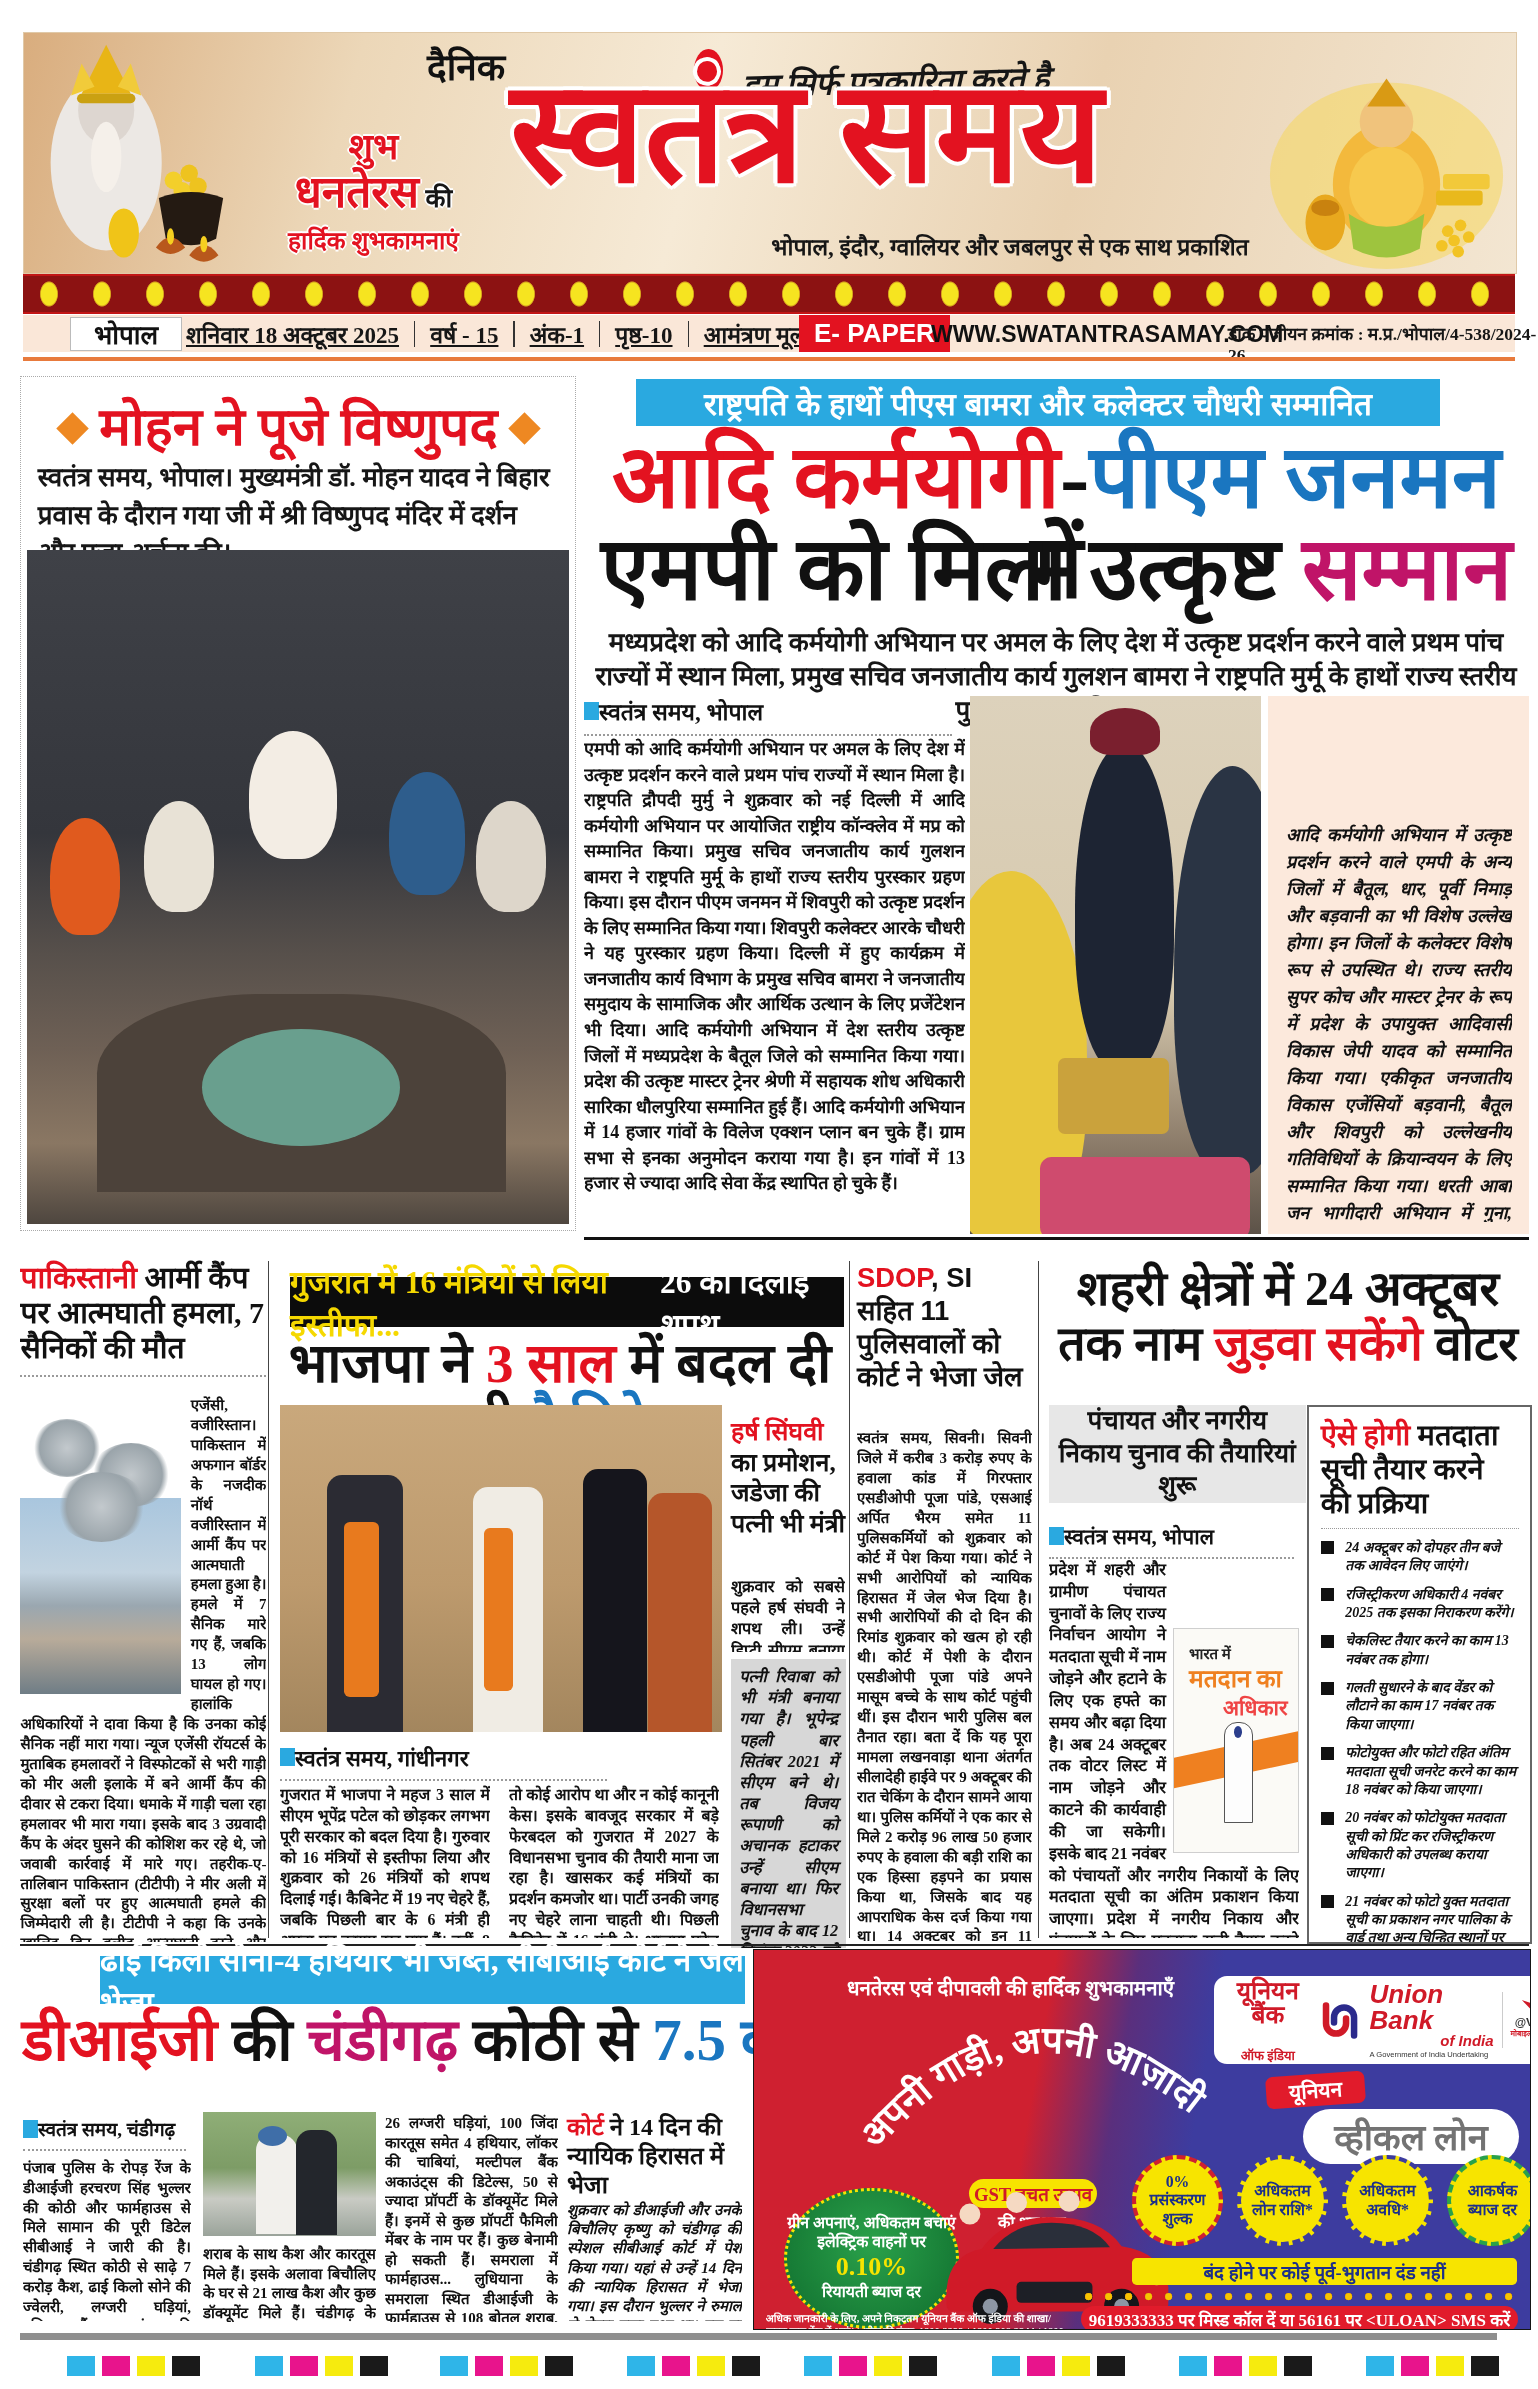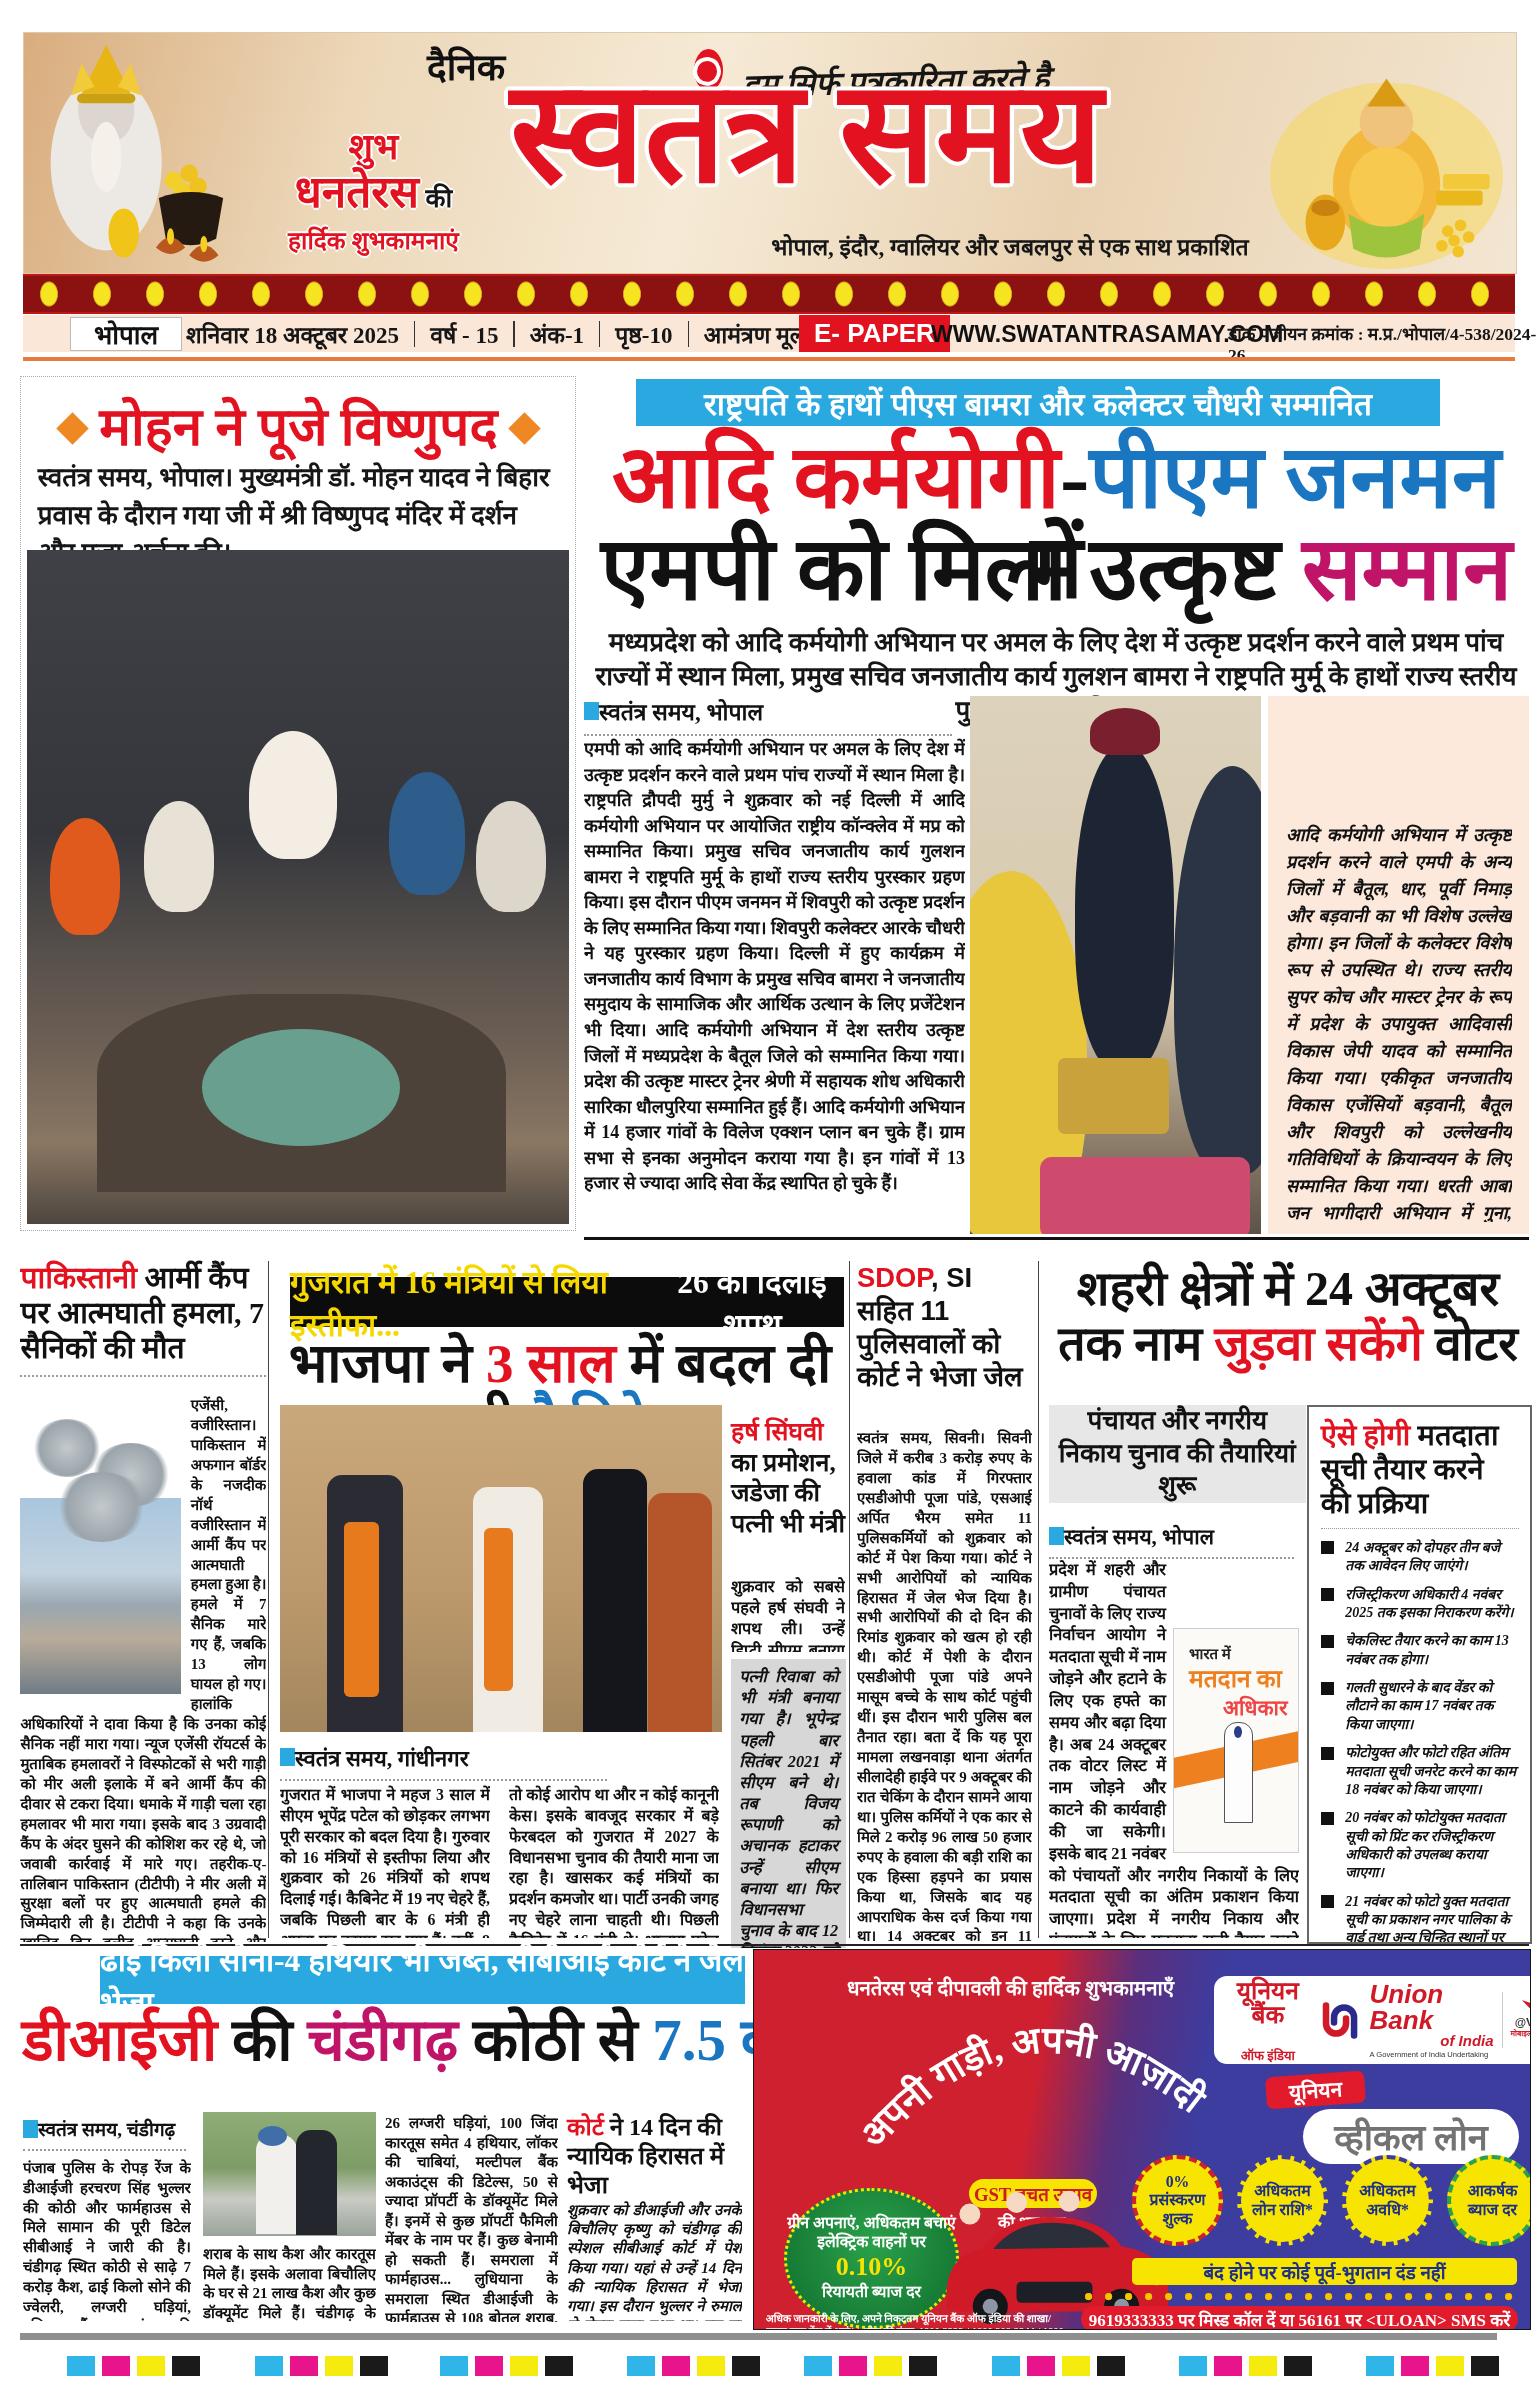--- a/index.html
+++ b/index.html
@@ -31,21 +31,21 @@
   #greeting .g2 .ki{font-size:26px;color:#161616;}
   #greeting .g3{font-size:24.5px;display:block;margin-top:7px;}
 
   
   #coin-band{left:23px;top:274px;width:1492px;height:36px;background-color:#8c1212;
     background-image:radial-gradient(ellipse 15px 21px at 26px 18px,#f6e420 52%,#cf941c 58%,rgba(0,0,0,0) 62%);
     background-size:53px 36px;background-repeat:repeat-x;border-top:2.3px solid #c21616;border-bottom:2.3px solid #c21616;}
   #date-strip{left:23px;top:315px;width:1492px;height:37px;background:#fae7d8;}
   #city-box{left:47px;top:2.3px;height:31.5px;padding:0 23px;background:#fff;border:0.6px solid #bbb;
     font-size:26px;font-weight:bold;display:flex;align-items:center;}
-  #date-items{left:163px;top:0;height:37px;display:flex;align-items:center;gap:15px;font-size:23px;font-weight:bold;color:#161616;}
+  #date-items{left:163px;top:0;height:37px;display:flex;align-items:center;gap:15px;font-size:23px;font-weight:bold;color:#161616;text-decoration:underline;}
   #date-items .sep{width:1.2px;height:26px;background:#333;}
   #epaper{left:776px;top:0;height:37px;padding:0 15px;background:#e31220;color:#fff;
     font-size:26px;font-weight:bold;display:flex;align-items:center;font-family:"Liberation Sans",sans-serif;}
   #website{left:908px;top:5.8px;font-size:23px;font-weight:bold;color:#111;font-family:"Liberation Sans",sans-serif;}
   #postal{left:1205px;top:5.8px;width:315px;font-size:17.5px;font-weight:bold;color:#161616;}
   #orange-rule{left:23px;top:357px;width:1492px;height:3.5px;background:#e87a3c;}
 
   
   #vpad{left:20.4px;top:376px;width:554px;height:853px;border:1.8px dotted #aaa;background:#fff;}
   #vpad-title{left:0;top:10.5px;width:100%;text-align:center;font-size:53px;font-weight:bold;color:#e31220;}
@@ -76,21 +76,21 @@
   .vrule{width:1.2px;background:#444;}
   #pak-h{left:20.4px;top:1261px;width:246px;font-size:30px;line-height:1.16;font-weight:bold;border-bottom:2.3px dotted #9a9a9a;padding-bottom:9.3px;}
   #pak-body{left:20.4px;top:1396px;width:246px;height:546px;font-size:15px;line-height:1.33;font-weight:600;}
   #pak-photo{float:left;width:161px;height:196px;margin:102px 9.3px 4.7px 0;
     background:linear-gradient(180deg,#a9c6de 0%,#c2d3e0 38%,#9aa7b0 55%,#b8ab9a 72%,#6f7d86 100%);}
   .smoke{position:absolute;border-radius:50%;background:radial-gradient(circle,#c3c9cd 0%,#9aa4aa 60%,rgba(154,164,170,0) 72%);}
 
   #guj-kicker{left:290px;top:1277px;width:554px;height:50px;background:#0c0c0c;display:flex;align-items:center;justify-content:center;
     font-size:31.5px;font-weight:bold;}
   #guj-kicker .y{color:#f5d800;}
-  #guj-kicker .w{color:#fff;text-align:center;}
+  #guj-kicker .w{color:#fff;}
   #guj-h{left:274px;top:1335px;width:572px;text-align:center;font-size:55px;line-height:1.05;font-weight:bold;}
   #guj-photo{left:280px;top:1405px;width:442px;height:327px;
     background:linear-gradient(180deg,#c9a87c 0%,#bd9a6d 55%,#a3865e 100%);}
   .fig{position:absolute;border-radius:15px 15px 0 0;}
   #guj-sub-title{left:731px;top:1417px;width:114px;font-size:25px;line-height:1.22;font-weight:bold;}
   #guj-sub-body{left:731px;top:1576px;width:114px;height:76px;font-size:16.3px;line-height:1.3;font-weight:600;}
   #guj-grey{left:731px;top:1659px;width:99px;height:275px;background:#d7d7d7;padding:7px 8.2px;
     font-size:16.3px;line-height:1.3;font-style:italic;font-weight:600;}
   #guj-byline{left:280px;top:1742px;width:327px;font-size:22px;}
   #guj-col1{left:280px;top:1785px;width:210px;height:153px;font-size:15.8px;line-height:1.32;font-weight:600;}

